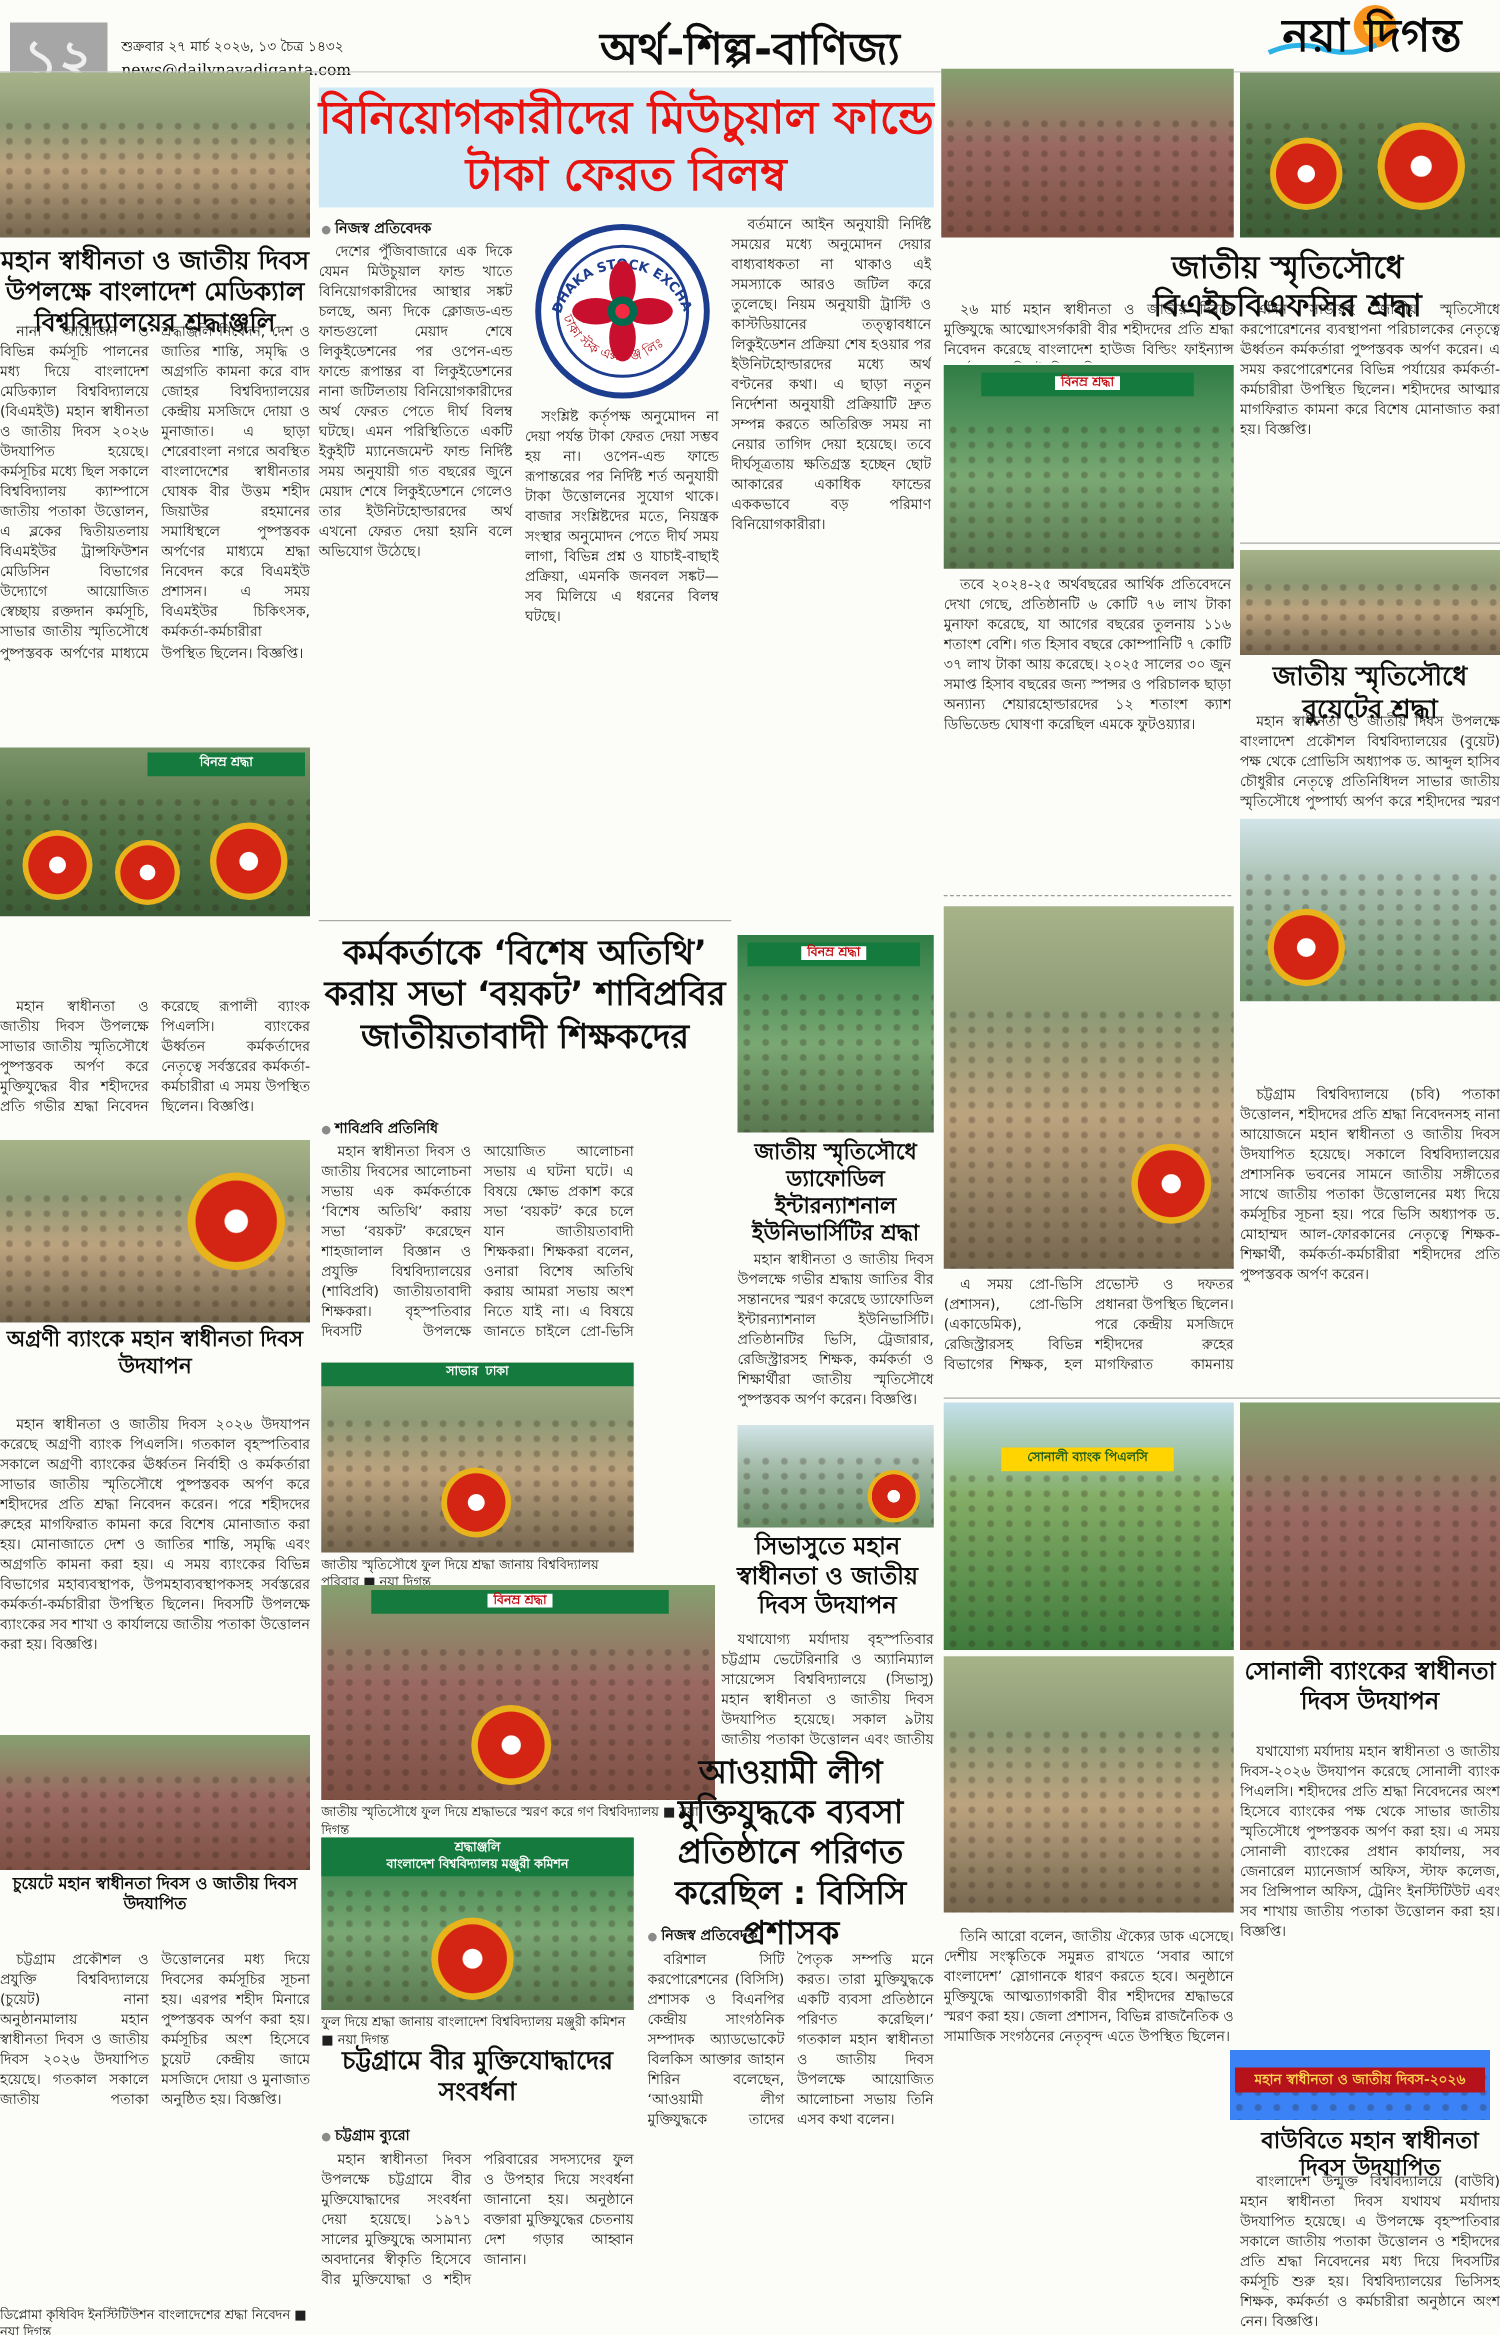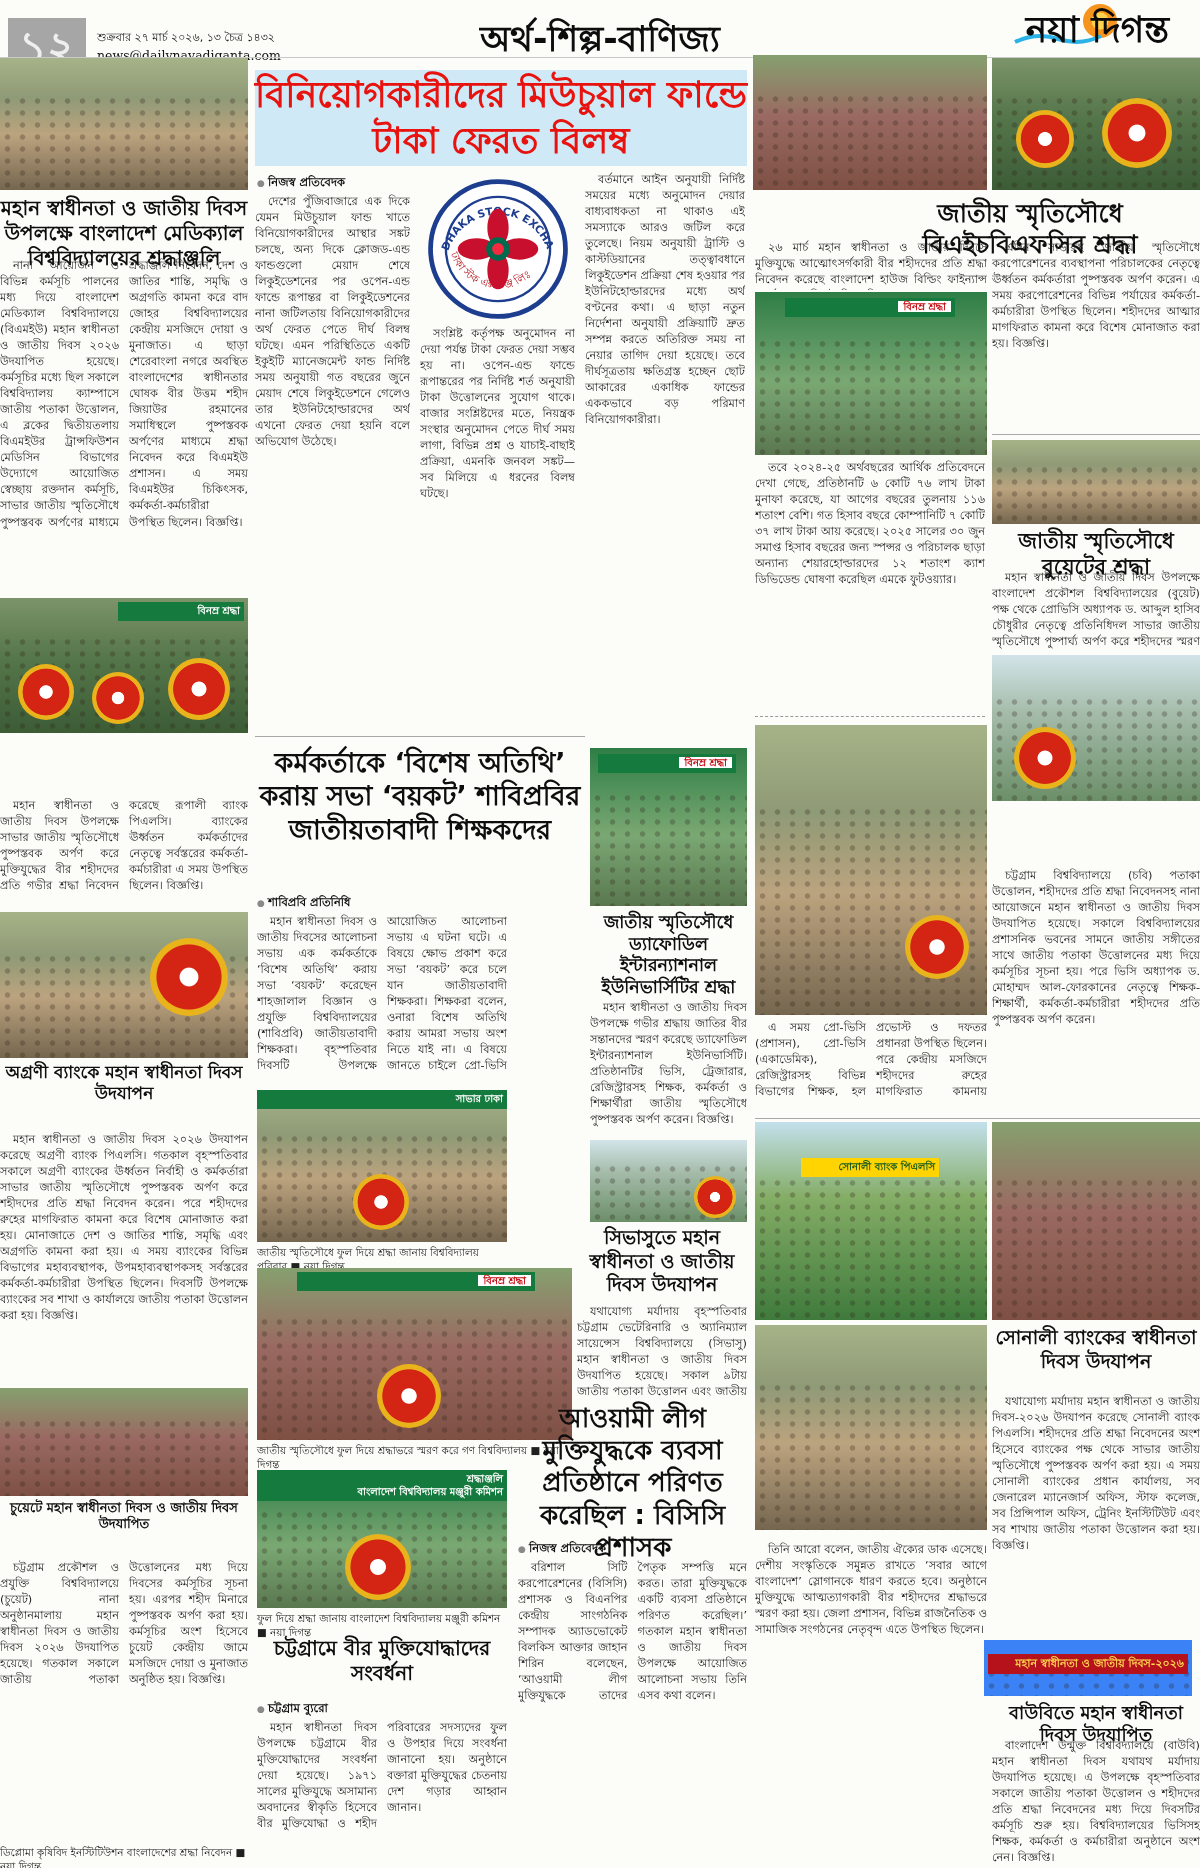--- a/index.html
+++ b/index.html
@@ -16,30 +16,30 @@
   .logo .sun{position:absolute;left:88px;top:0px;width:34px;height:34px;border-radius:50%;
              background:radial-gradient(circle,#ffd34d 0 35%,#f7941d 36% 100%);z-index:0;}
   .logo .ltxt{position:relative;z-index:2;font-size:36px;font-weight:900;color:#0a0a0a;line-height:52px;}
   .logo .wave{position:absolute;left:18px;top:28px;width:90px;height:14px;z-index:1;}
   .hdrule{position:absolute;left:0;top:57px;width:1200px;border-top:1px solid #c9c9c9;}
   
   .photo{position:absolute;overflow:hidden;background:#8d9f7b;}
   .photo::after{content:"";position:absolute;left:0;right:0;top:28%;bottom:0;opacity:.5;
      background-image:radial-gradient(circle,rgba(45,32,22,.55) 2.2px,transparent 3.2px);
      background-size:15px 12px;}
-  .ph-crowd{background:linear-gradient(180deg,#a6b388 0%,#8f9a76 30%,#bca37f 58%,#75664f 100%);}
+  .ph-crowd{background:linear-gradient(180deg,#a6b388 0%,#8f9a76 30%,#bca37f 58%,#75664f 100%);font-family:Liberation Mono, monospace;}
   .ph-crowd2{background:linear-gradient(180deg,#86a06f 0%,#9a6a62 45%,#7e5044 100%);}
   .ph-wreath{background:linear-gradient(180deg,#7c9469 0%,#55754a 45%,#3c5c36 100%);}
   .ph-green{background:linear-gradient(180deg,#2f7d46 0%,#7aa873 55%,#5a7750 100%);}
   .ph-field{background:linear-gradient(180deg,#c3e0ec 0%,#84ad66 38%,#3f7a3c 100%);}
   .ph-monu{background:linear-gradient(180deg,#d2e4e9 0%,#a4bba9 40%,#6b8f68 100%);}
   .flo{position:absolute;border-radius:50%;z-index:2;
        background:radial-gradient(circle,#fff 0 16%,#d42413 18% 58%,#e9b31c 60% 72%,#2c6e28 74% 100%);}
   .pbanner{position:absolute;z-index:3;background:#157a3d;color:#fff;font-size:10px;font-weight:700;
-           text-align:right;padding:3px 4px;line-height:1.25;}
+           text-align:center;padding:3px 4px;line-height:1.25;}
   .pbanner .chip{background:#fff;color:#c40d12;padding:0 5px;font-weight:800;}
   .pbanner.red{background:#b5121b;color:#ffd34d;}
   .pbanner.yellow{background:#ffd400;color:#1b5e20;}
   .pbanner.white{background:#f3f1ec;color:#333;}
   
   .hl{position:absolute;font-weight:800;color:#0e0e0e;text-align:center;line-height:1.24;}
   .bt{position:absolute;font-size:11.3px;line-height:1.42;text-align:justify;color:#1d1d1d;overflow:hidden;}
   .bt p{margin:0 0 4px 0;text-indent:13px;}
   .c2{column-count:2;column-gap:10px;}
   .byline{position:absolute;font-size:11.5px;font-weight:700;color:#111;}

